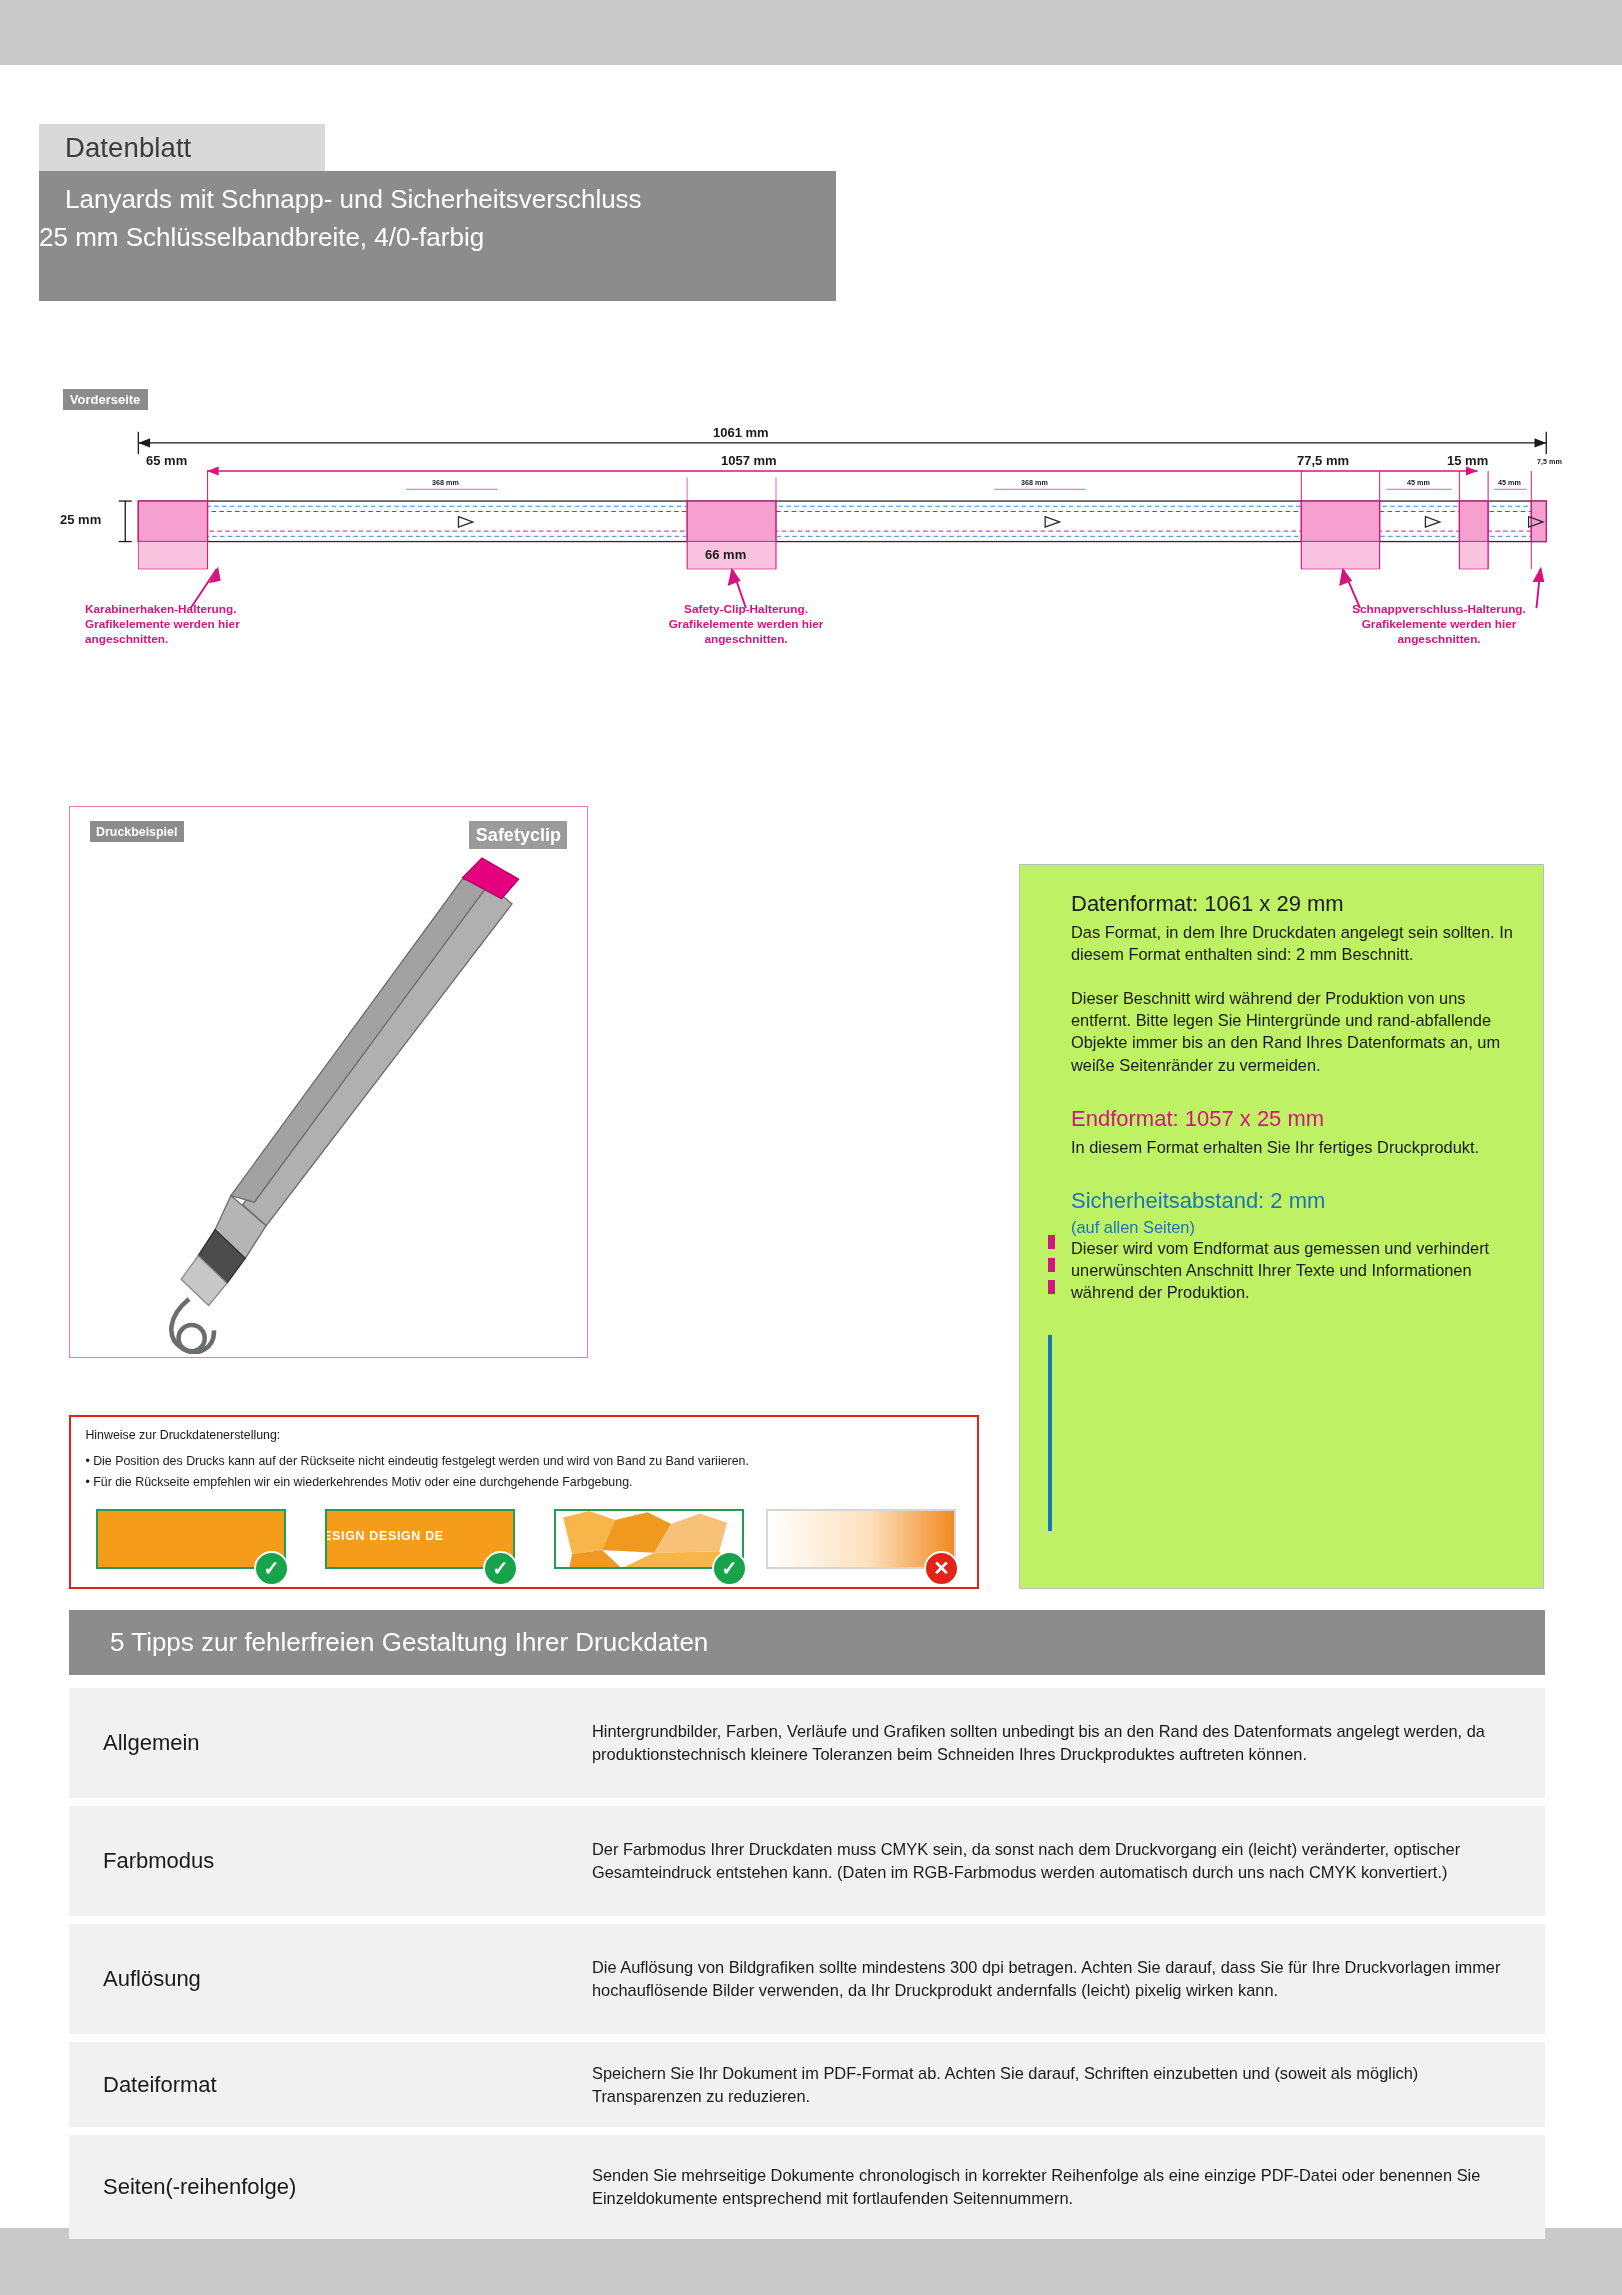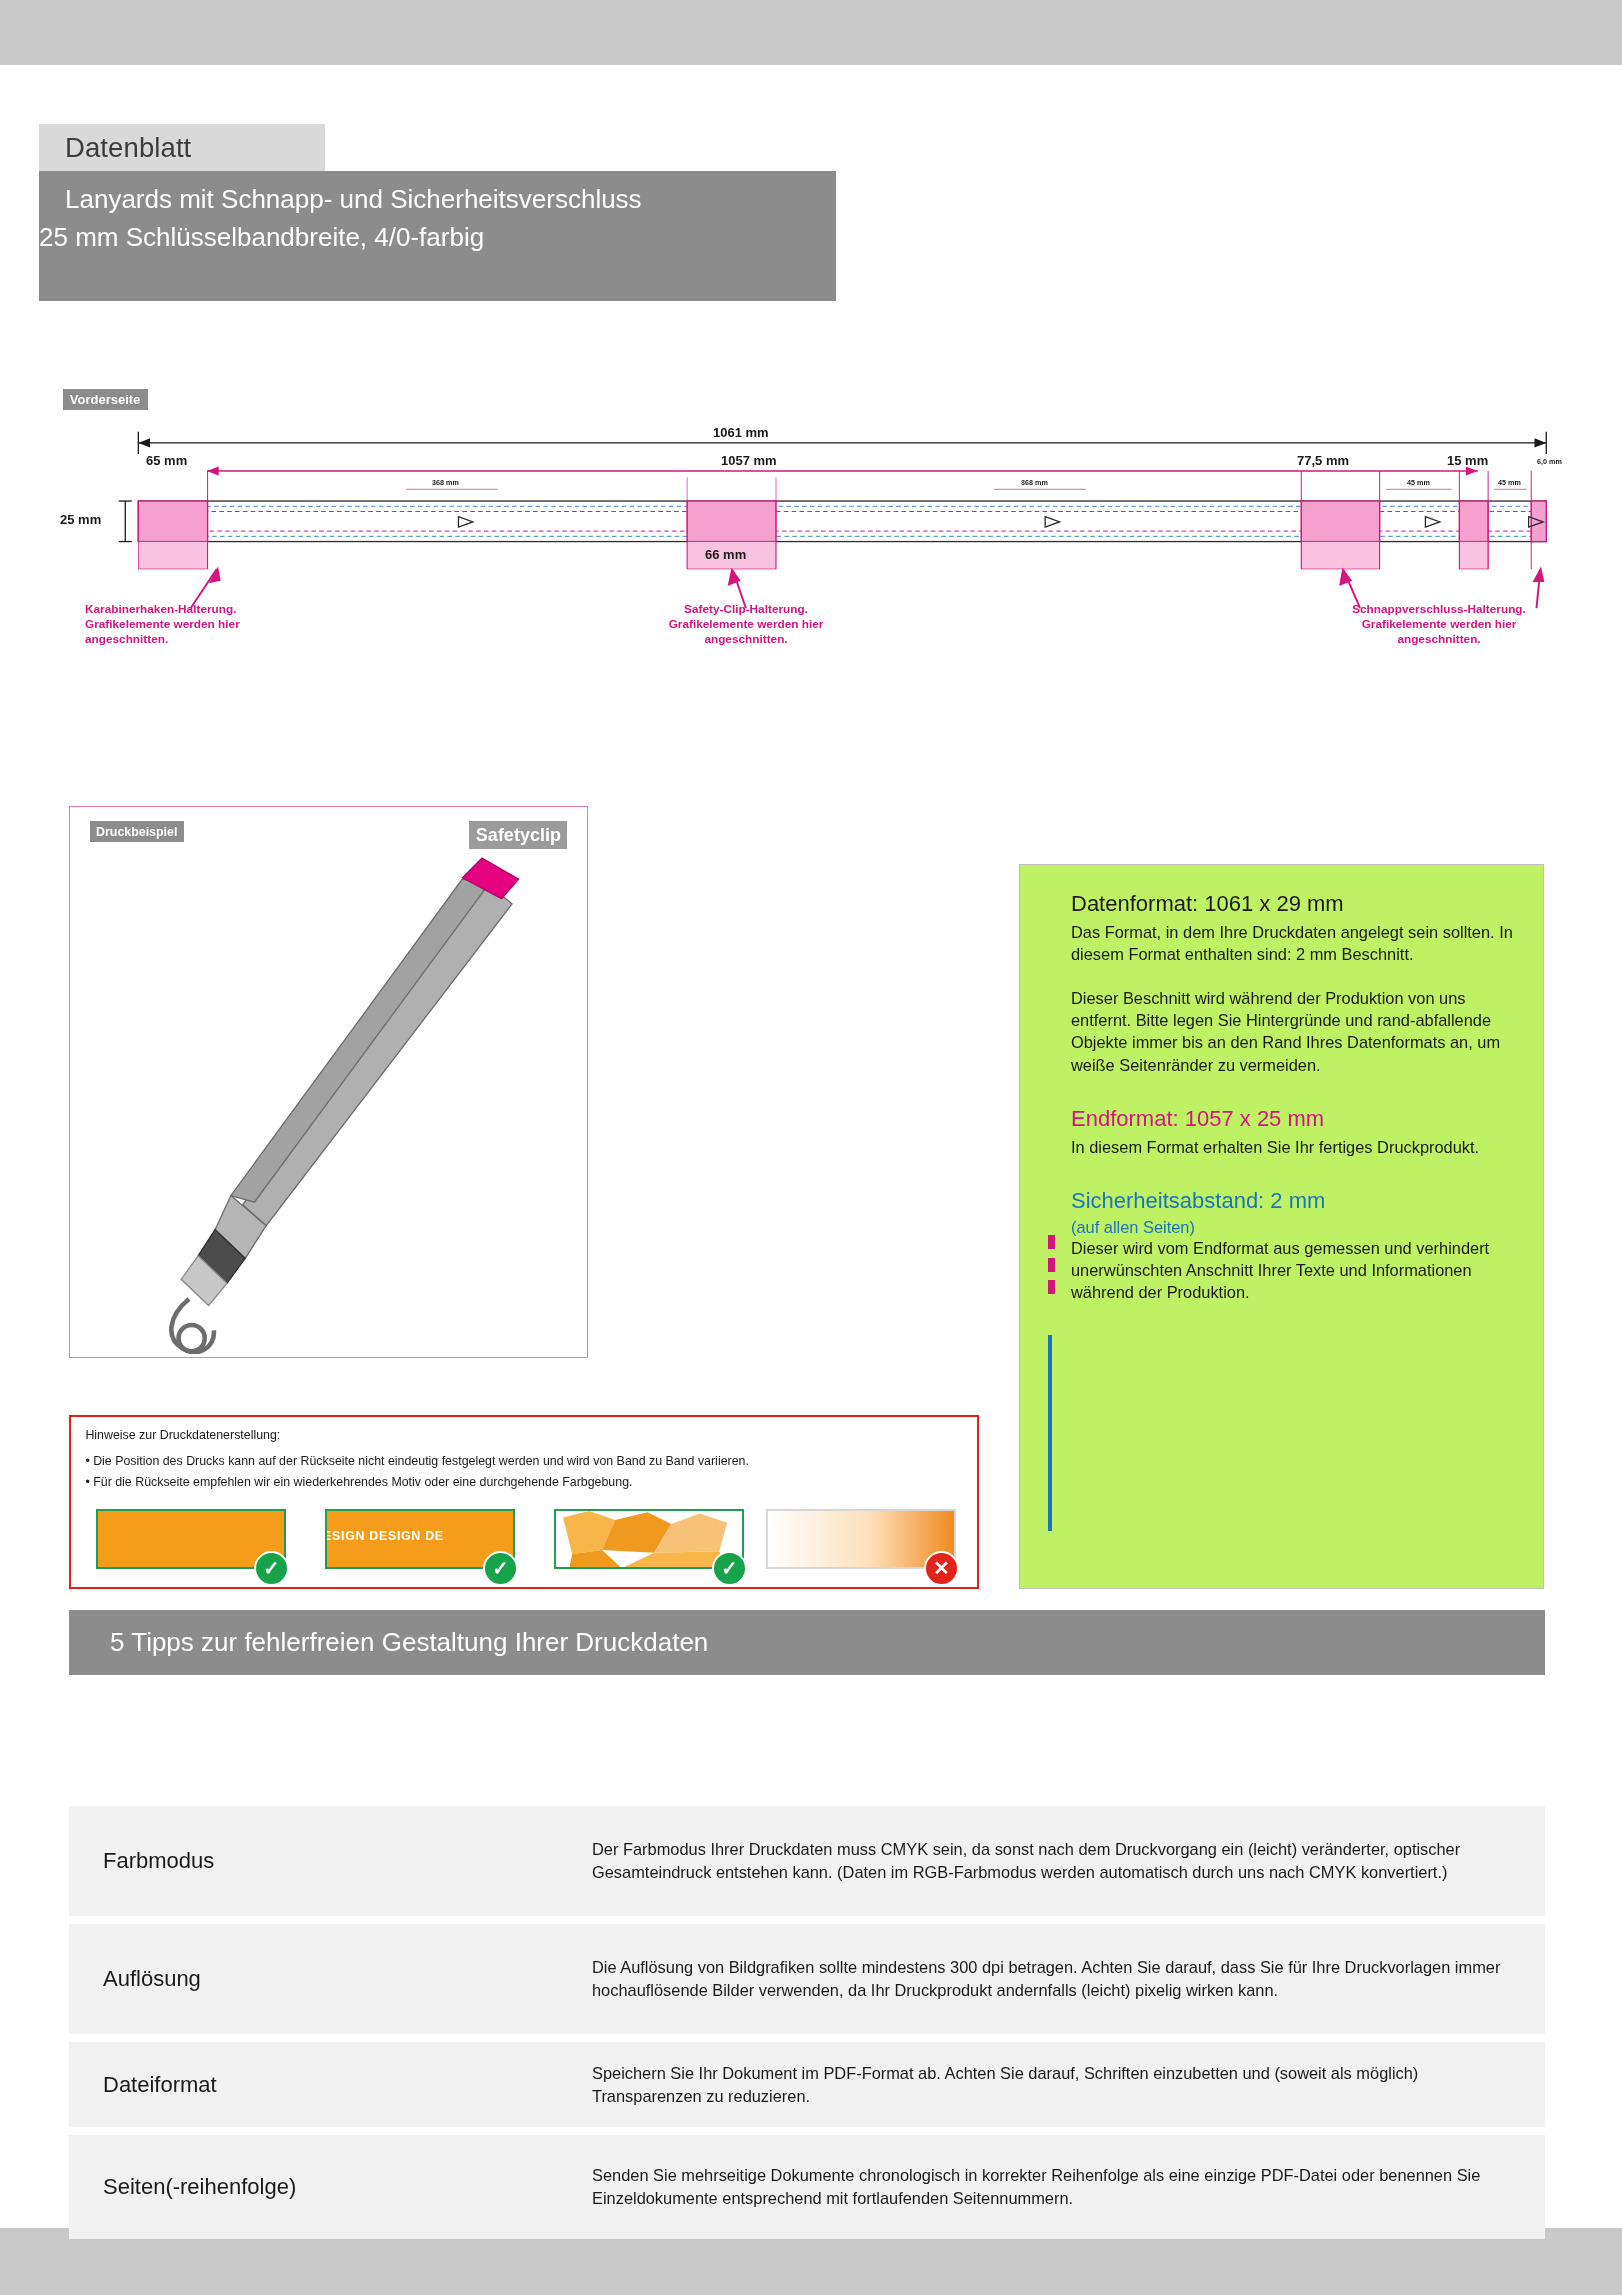--- a/index.html
+++ b/index.html
@@ -326,21 +326,21 @@
       <polygon points="2297,296 2284,320 2302,320" fill="#d2157f"></polygon>
     </svg>
 
     <div class="lbl" style="left:674px; top:52px;">1061  mm</div>
     <div class="lbl-mag" style="left:682px; top:80px;">1057 mm</div>
     <div class="lbl-mag" style="left:107px; top:80px;">65 mm</div>
     <div class="lbl" style="left:21px; top:139px;">25 mm</div>
     <div class="lbl-mag" style="left:666px; top:174px;">66 mm</div>
     <div class="lbl-mag" style="left:1258px; top:80px;">77,5 mm</div>
     <div class="lbl-mag" style="left:1408px; top:80px;">15 mm</div>
-    <div class="lbl-sm" style="left:1498px; top:84px;">6,0 mm</div>
+    <div class="lbl-sm" style="left:1498px; top:84px;">7,5 mm</div>
 
     <div class="lbl-sm" style="left:393px; top:105px;">368 mm</div>
     <div class="lbl-sm" style="left:982px; top:105px;">368 mm</div>
     <div class="lbl-sm" style="left:1368px; top:105px;">45 mm</div>
     <div class="lbl-sm" style="left:1459px; top:105px;">45 mm</div>
 
     <div class="note-mag" style="left:46px; top:229px; width:236px; white-space:pre-line;">Karabinerhaken-Halterung.
 Grafikelemente werden hier
 angeschnitten.</div>
     <div class="note-mag" style="left:589px; top:229px; width:236px; white-space:pre-line; text-align:center;">Safety-Clip-Halterung.
@@ -426,20 +426,24 @@
     <div class="marker-mag" style="top:370px;  height:14.4px;"></div>
     <div class="marker-mag" style="top:393px;  height:14.4px;"></div>
     <div class="marker-mag" style="top:415px;  height:14.4px;"></div>
     <div class="marker-blue" style="top:470px; height:196px;"></div>
   </div>
 
   <div class="tips-head">
     <span>5 Tipps zur fehlerfreien Gestaltung Ihrer Druckdaten</span>
   </div>
 
+  <div class="tip-row" style="top:1688px; height:110px;">
+    <div class="t-label">Allgemein</div>
+    <div class="t-text">Hintergrundbilder, Farben, Verläufe und Grafiken sollten unbedingt bis an den Rand des Datenformats angelegt werden, da produktionstechnisch kleinere Toleranzen beim Schneiden Ihres Druckproduktes auftreten können.</div>
+  </div>
 
   <div class="tip-row" style="top:1806px; height:110px;">
     <div class="t-label">Farbmodus</div>
     <div class="t-text">Der Farbmodus Ihrer Druckdaten muss CMYK sein, da sonst nach dem Druckvorgang ein (leicht) veränderter, optischer Gesamteindruck entstehen kann. (Daten im RGB-Farbmodus werden automatisch durch uns nach CMYK konvertiert.)</div>
   </div>
 
   <div class="tip-row" style="top:1924px; height:110px;">
     <div class="t-label">Auflösung</div>
     <div class="t-text">Die Auflösung von Bildgrafiken sollte mindestens 300 dpi betragen. Achten Sie darauf, dass Sie für Ihre Druckvorlagen immer hochauflösende Bilder verwenden, da Ihr Druckprodukt andernfalls (leicht) pixelig wirken kann.</div>
   </div>

